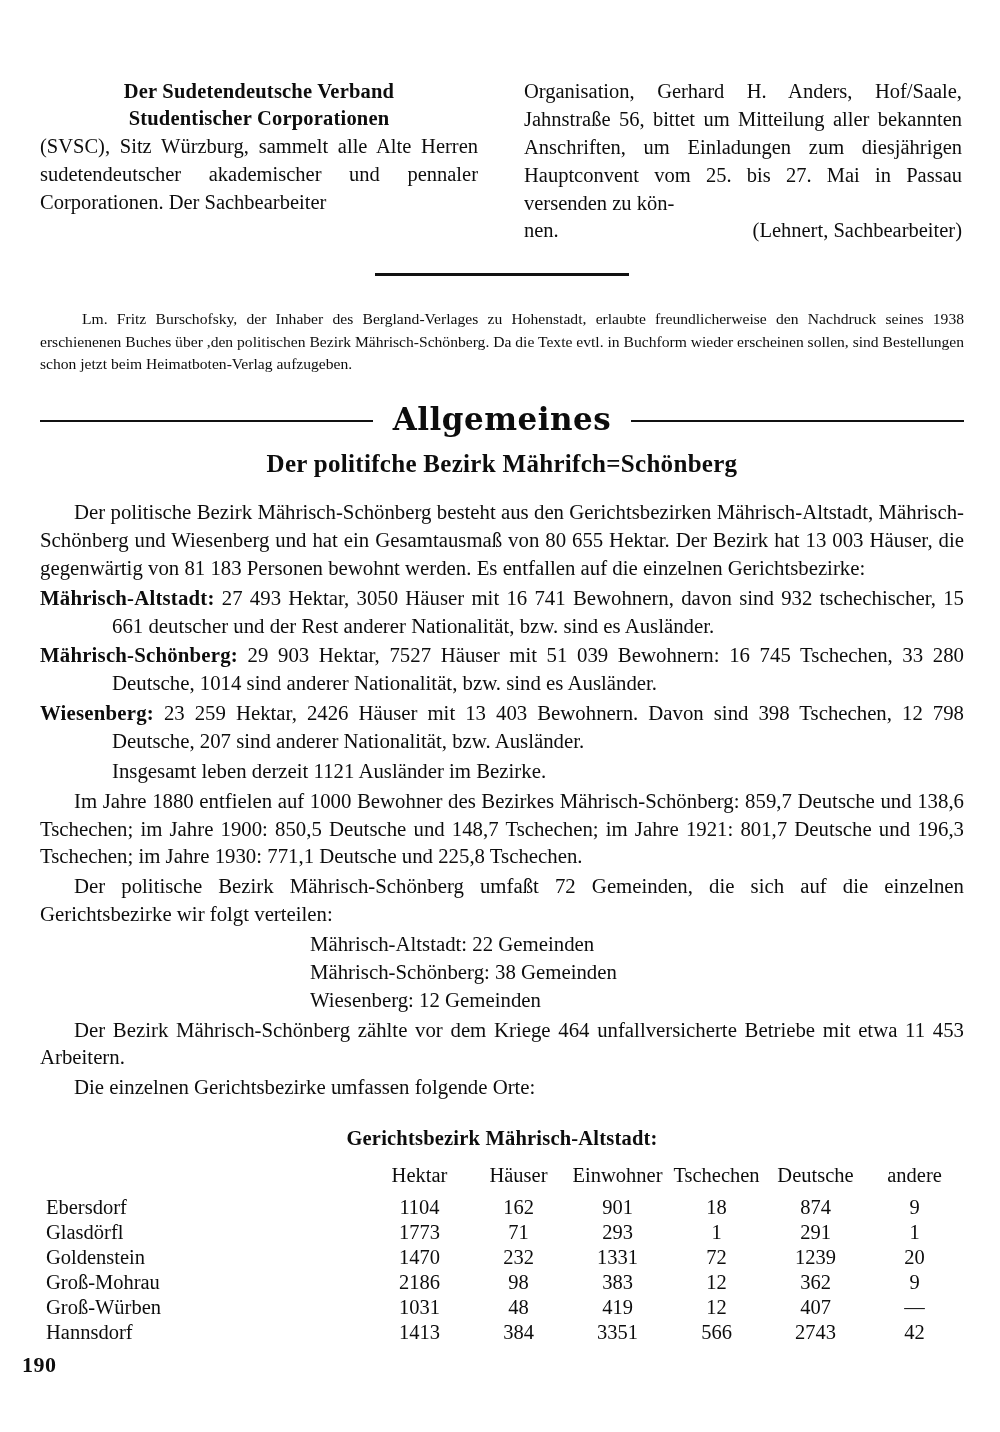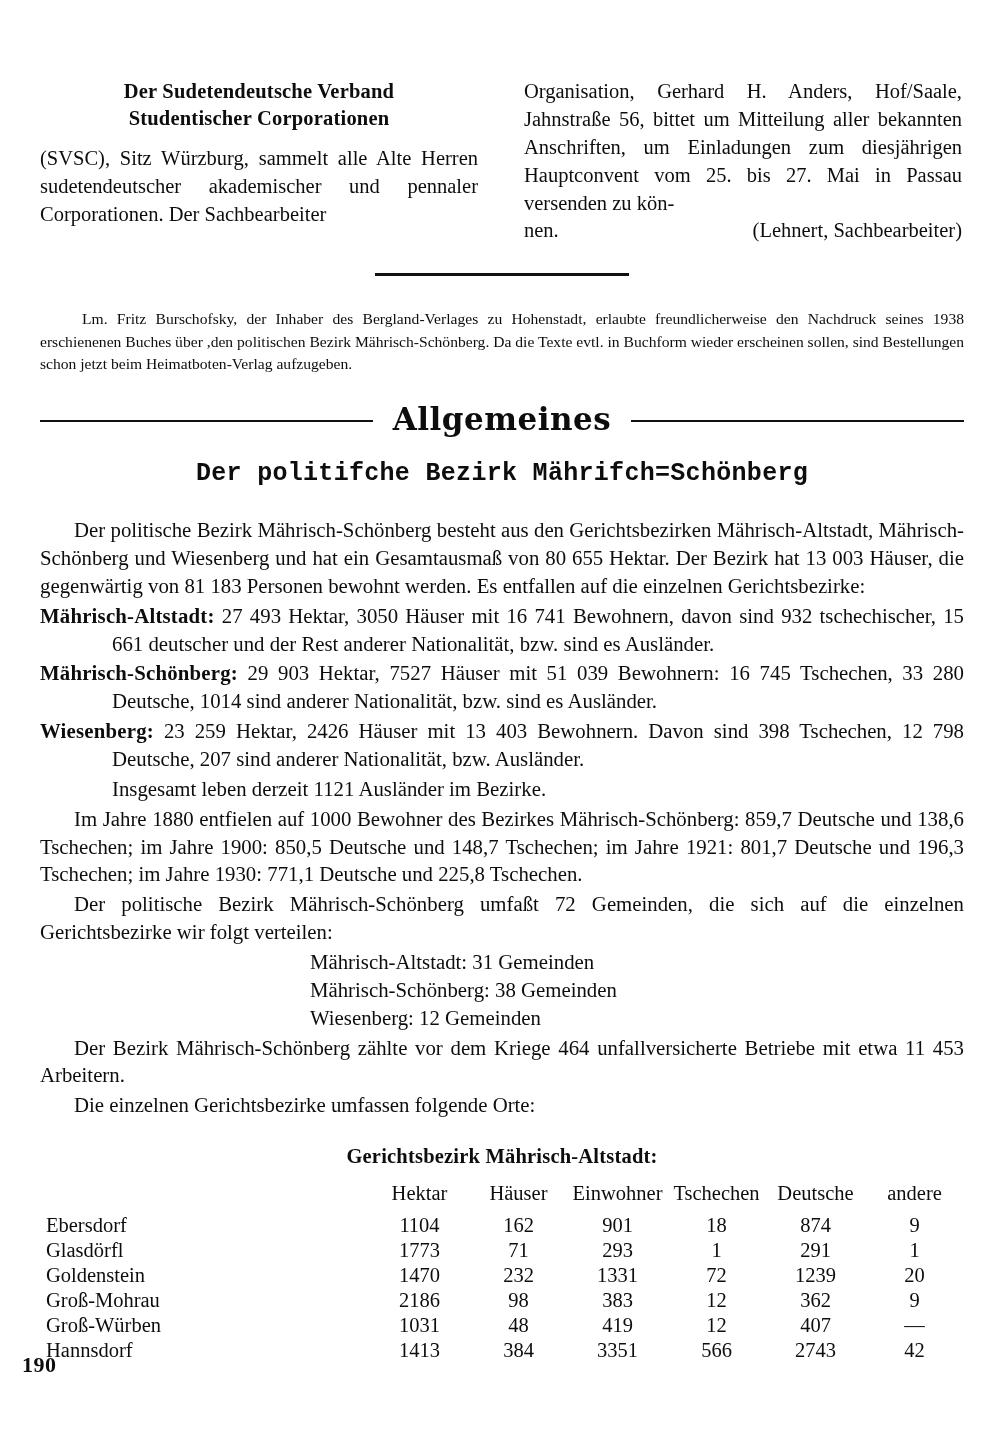--- a/index.html
+++ b/index.html
@@ -46,21 +46,21 @@
     line-height: 1.34;
     letter-spacing: 0.2px;
   }
   .hdr-title .l2 { display: block; }
   .para-just {
     text-align: justify;
     text-justify: inter-word;
     font-size: 20.5px;
     line-height: 1.36;
   }
-  .col-left .para-just { margin-top: 12px; }
+  .col-left .para-just { margin-top: 0; }
   .col-right .para-just { margin-top: 0; }
   .nen-line {
     display: flex;
     justify-content: space-between;
     font-size: 20.5px;
     line-height: 1.36;
     gap: 8px;
   }
 
   
@@ -97,30 +97,30 @@
     font-family: "DejaVu Serif", serif;
     font-weight: bold;
     font-size: 31px;
     letter-spacing: 0.5px;
     white-space: nowrap;
     padding: 0 4px 4px 4px;
   }
 
   .sub-head {
     text-align: center;
-    font-family: Liberation Mono, monospace;
+    font-family: Liberation Serif, serif;
     font-weight: bold;
     font-size: 25px;
-    margin-top: 18px;
+    margin-top: 9px;
     letter-spacing: 0.3px;
   }
 
   
   .body-block {
-    margin-top: 28px;
+    margin-top: 20px;
     font-size: 20.8px;
     line-height: 1.34;
   }
   .body-block p {
     margin: 0 0 2px 0;
     text-align: justify;
     text-justify: inter-word;
   }
   .body-block p.ind { text-indent: 34px; }
 
@@ -238,21 +238,21 @@
         <span>23 259 Hektar, 2426 Häuser mit 13 403 Bewohnern. Davon sind 398 Tschechen, 12 798 Deutsche, 207 sind anderer Nationalität, bzw. Ausländer.</span>
       </p>
 
       <p style="padding-left:72px;">Insgesamt leben derzeit 1121 Ausländer im Bezirke.</p>
 
       <p class="ind">Im Jahre 1880 entfielen auf 1000 Bewohner des Bezirkes Mährisch-Schönberg: 859,7 Deutsche und 138,6 Tschechen; im Jahre 1900: 850,5 Deutsche und 148,7 Tschechen; im Jahre 1921: 801,7 Deutsche und 196,3 Tschechen; im Jahre 1930: 771,1 Deutsche und 225,8 Tschechen.</p>
 
       <p class="ind">Der politische Bezirk Mährisch-Schönberg umfaßt 72 Gemeinden, die sich auf die einzelnen Gerichtsbezirke wir folgt verteilen:</p>
 
       <div class="centered-list">
-        <div>Mährisch-Altstadt: 31 Gemeinden</div>
+        <div>Mährisch-Altstadt: 22 Gemeinden</div>
         <div>Mährisch-Schönberg: 38 Gemeinden</div>
         <div>Wiesenberg: 12 Gemeinden</div>
       </div>
 
       <p class="ind">Der Bezirk Mährisch-Schönberg zählte vor dem Kriege 464 unfallversicherte Betriebe mit etwa 11 453 Arbeitern.</p>
       <p class="ind">Die einzelnen Gerichtsbezirke umfassen folgende Orte:</p>
     </div>
 
     <div class="tbl-head">Gerichtsbezirk Mährisch-Altstadt:</div>
 

